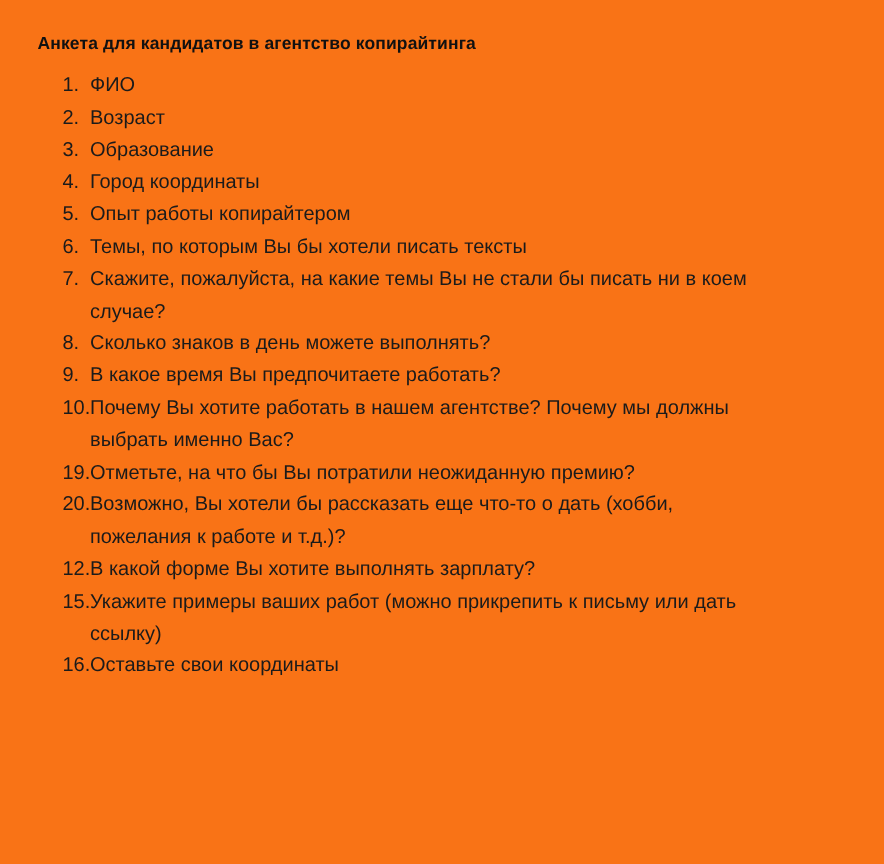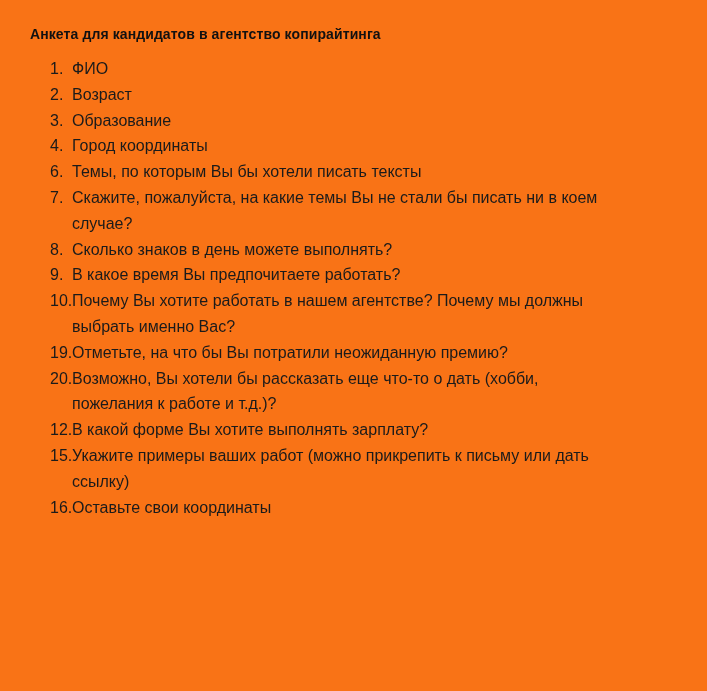--- a/index.html
+++ b/index.html
@@ -54,20 +54,21 @@
   <div class="question-list">
 
     <div class="item"><span class="marker">1.</span><span class="item-text">ФИО</span></div>
 
     <div class="item"><span class="marker">2.</span><span class="item-text">Возраст</span></div>
 
     <div class="item"><span class="marker">3.</span><span class="item-text">Образование</span></div>
 
     <div class="item"><span class="marker">4.</span><span class="item-text">Город координаты</span></div>
 
+    <div class="item"><span class="marker">5.</span><span class="item-text">Опыт работы копирайтером</span></div>
 
     <div class="item"><span class="marker">6.</span><span class="item-text">Темы, по которым Вы бы хотели писать тексты</span></div>
 
     <div class="item"><span class="marker">7.</span><span class="item-text">Скажите, пожалуйста, на какие темы Вы не стали бы писать ни в коем
 случае?</span></div>
 
     <div class="item"><span class="marker">8.</span><span class="item-text">Сколько знаков в день можете выполнять?</span></div>
 
     <div class="item"><span class="marker">9.</span><span class="item-text">В какое время Вы предпочитаете работать?</span></div>
 

